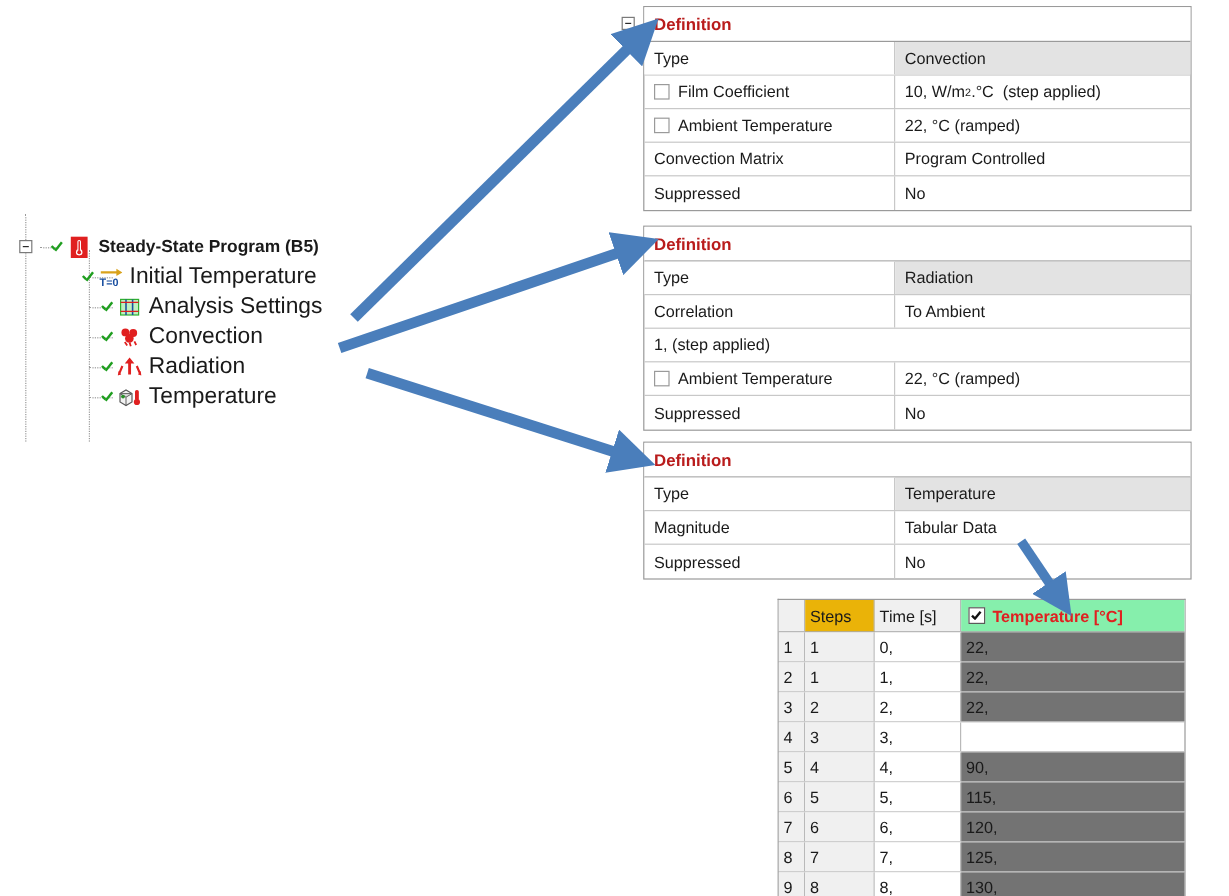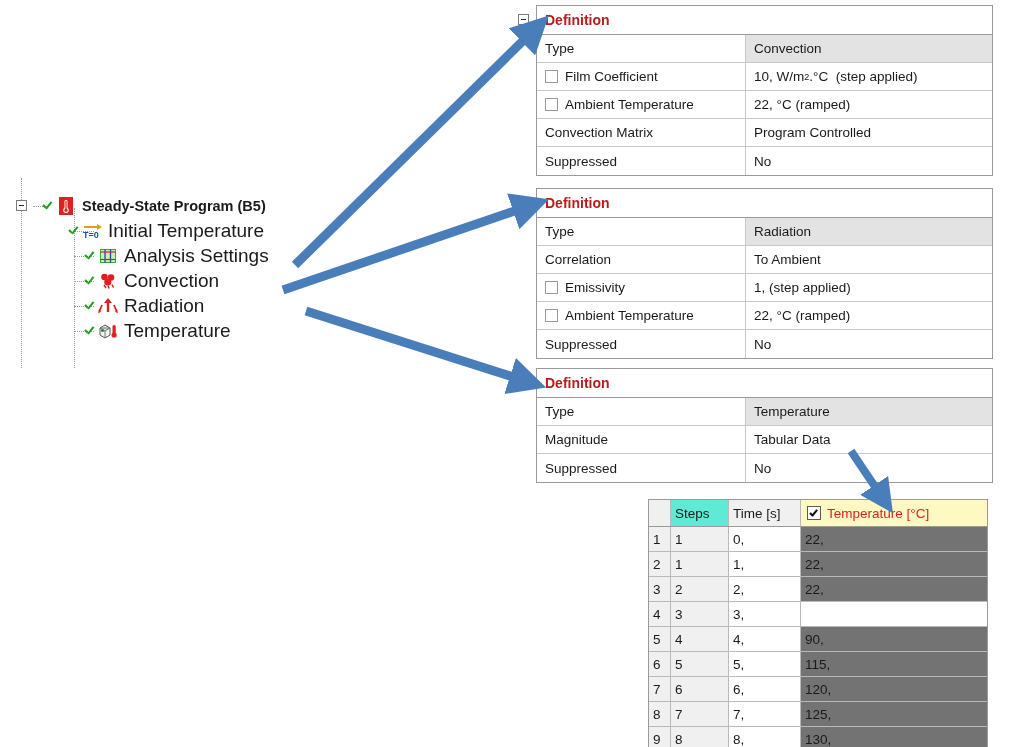--- a/index.html
+++ b/index.html
@@ -190,23 +190,23 @@
     padding-left: 4px;
     border-right: 1px solid #b9b9b9;
     white-space: nowrap;
     overflow: hidden;
   }
   .gc-idx  { width: 22px;  flex: 0 0 22px;  background: #f0f0f0; justify-content: flex-start; }
   .gc-step { width: 58px;  flex: 0 0 58px;  background: #f0f0f0; }
   .gc-time { width: 72px;  flex: 0 0 72px;  background: #ffffff; }
   .gc-temp { flex: 1 1 auto; background: #737373; border-right: none; }
   .gh .gc-idx  { background: #f0f0f0; }
-  .gh .gc-step { background: #5eead4; }
+  .gh .gc-step { background: #eab308; }
   .gh .gc-time { background: #f0f0f0; }
-  .gh .gc-temp { background: #fef9c3; }
+  .gh .gc-temp { background: #86efac; font-weight: bold; }
   .temp-head-label { color: #e02020; margin-left: 6px; }
   .cbx-checked {
     width: 14px;
     height: 14px;
     flex: 0 0 14px;
     border: 1px solid #5a5a5a;
     background: #ffffff;
     position: relative;
     box-sizing: border-box;
     margin-left: 2px;
@@ -380,24 +380,20 @@
     <div class="pcell-k">Type</div>
     <div class="pcell-v">Radiation</div>
   </div>
 
   <div class="prow">
     <div class="pcell-k">Correlation</div>
     <div class="pcell-v">To Ambient</div>
   </div>
 
   <div class="prow">
-    <div class="pcell-k indent">
-      <span class="cbx"></span>
-      <span>Emissivity</span>
-    </div>
     <div class="pcell-v">1,    (step applied)</div>
   </div>
 
   <div class="prow">
     <div class="pcell-k indent">
       <span class="cbx"></span>
       <span>Ambient Temperature</span>
     </div>
     <div class="pcell-v">22, °C  (ramped)</div>
   </div>

